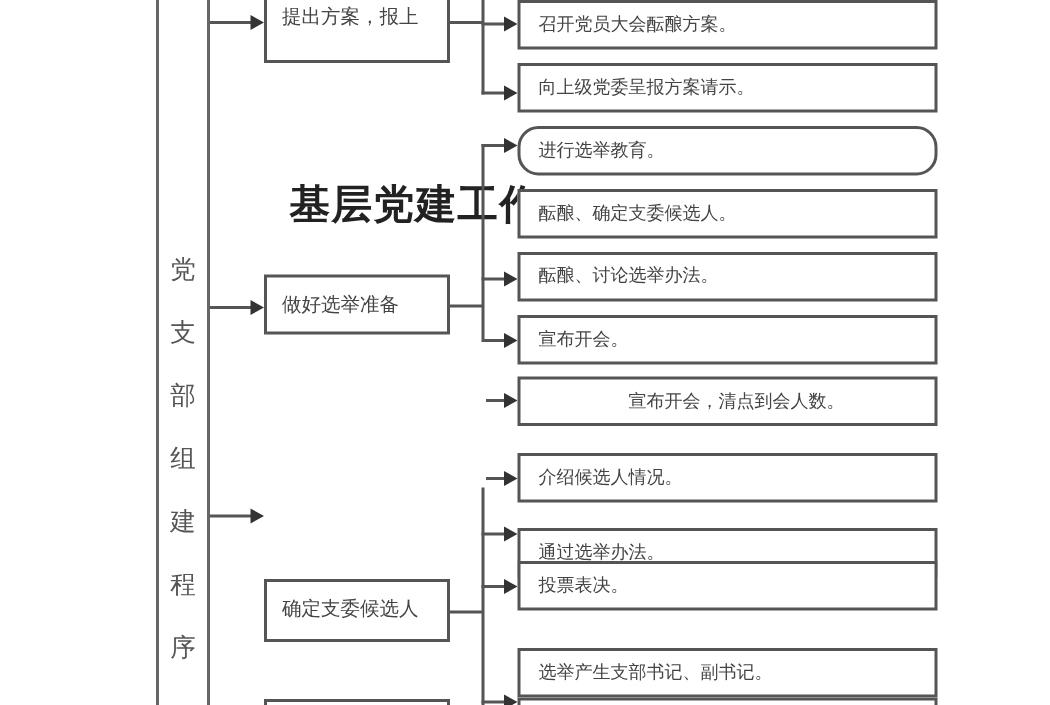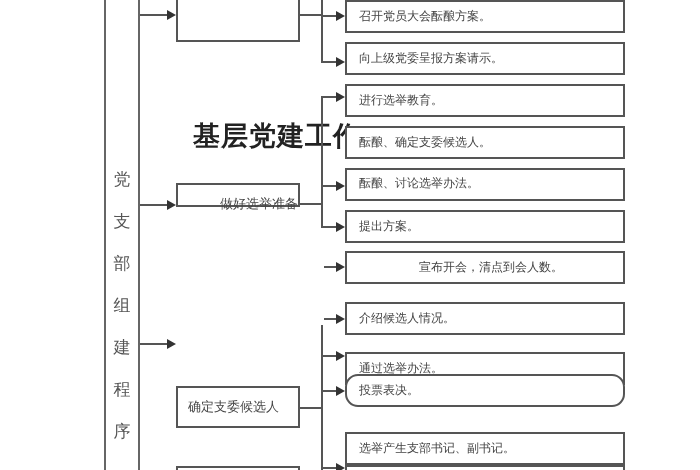--- a/index.html
+++ b/index.html
@@ -32,22 +32,23 @@
 </div>
 
 <div class="hline z1" style="left:140px; top:14px; width:28px;"></div>
 <div class="arrow z1" style="left:167px; top:10px;"></div>
 <div class="hline z1" style="left:140px; top:204px; width:28px;"></div>
 <div class="arrow z1" style="left:167px; top:200px;"></div>
 <div class="hline z1" style="left:140px; top:343px; width:28px;"></div>
 <div class="arrow z1" style="left:167px; top:339px;"></div>
 
 <div class="box mbox z1" style="top:-4px; height:46px; padding:4px 0 0 10px; line-height:19px;">
+  <div>提出方案，报上</div>
 </div>
-<div class="box mbox z1" style="top:183px; height:24px; line-height:38px; padding-left:10px;text-align:right;">
+<div class="box mbox z1" style="top:183px; height:40px; line-height:38px; padding-left:10px;">
   <span>做好选举准备</span>
 </div>
 <div class="box mbox z1" style="top:386px; height:42px; line-height:38px; padding-left:10px;">
   <span>确定支委候选人</span>
 </div>
 <div class="box mbox z1" style="top:466px; height:10px;"></div>
 
 <div class="hline z1" style="left:300px; top:14px; width:22px;"></div>
 <div class="vline z1" style="left:321px; top:0px; height:63px;"></div>
 <div class="hline z1" style="left:321px; top:15px; width:16px;"></div>
@@ -72,22 +73,22 @@
 <div class="arrow z1" style="left:336px; top:314px;"></div>
 <div class="hline z1" style="left:321px; top:355px; width:16px;"></div>
 <div class="arrow z1" style="left:336px; top:351px;"></div>
 <div class="hline z1" style="left:321px; top:390px; width:16px;"></div>
 <div class="arrow z1" style="left:336px; top:386px;"></div>
 <div class="hline z1" style="left:321px; top:467px; width:16px;"></div>
 <div class="arrow z1" style="left:336px; top:463px;"></div>
 
 <div class="box rbox z1" style="top:0px;"><span>召开党员大会酝酿方案。</span></div>
 <div class="box rbox z1" style="top:42px;"><span>向上级党委呈报方案请示。</span></div>
-<div class="box rbox z1" style="top:84px;"><span>进行选举教育。</span></div>
+<div class="box rbox z1" style="top:84px;border-radius:14px;"><span>进行选举教育。</span></div>
 <div class="box rbox z1" style="top:126px;"><span>酝酿、确定支委候选人。</span></div>
 <div class="box rbox z1" style="top:168px;font-family:Liberation Mono, monospace;"><span>酝酿、讨论选举办法。</span></div>
-<div class="box rbox z1" style="top:210px;"><span>提出方案。</span></div>
+<div class="box rbox z1" style="top:210px;"><span>宣布开会。</span></div>
 <div class="box rbox z1" style="top:251px;text-align:center;"><span>宣布开会，清点到会人数。</span></div>
 <div class="box rbox z1" style="top:302px;"><span>介绍候选人情况。</span></div>
 <div class="box rbox z1" style="top:352px;"><span>通过选举办法。</span></div>
-<div class="box rbox z1" style="top:374px;border-radius:13px;"><span>投票表决。</span></div>
+<div class="box rbox z1" style="top:374px;"><span>投票表决。</span></div>
 <div class="box rbox z1" style="top:432px;"><span>选举产生支部书记、副书记。</span></div>
 <div class="box rbox z1" style="top:465px; height:10px;"></div>
 
 </body></html>

